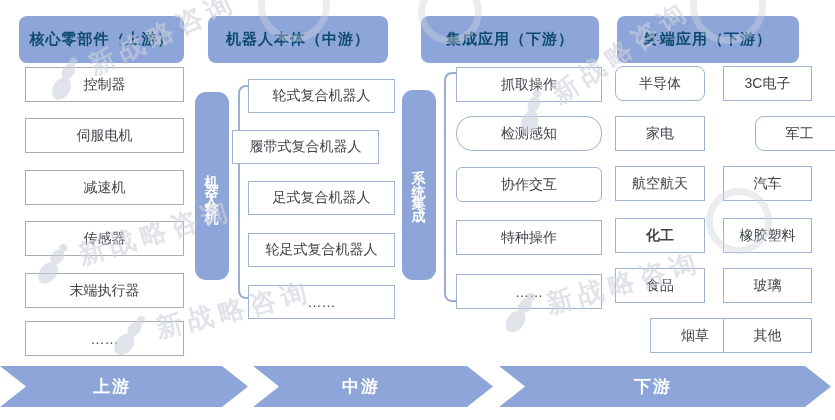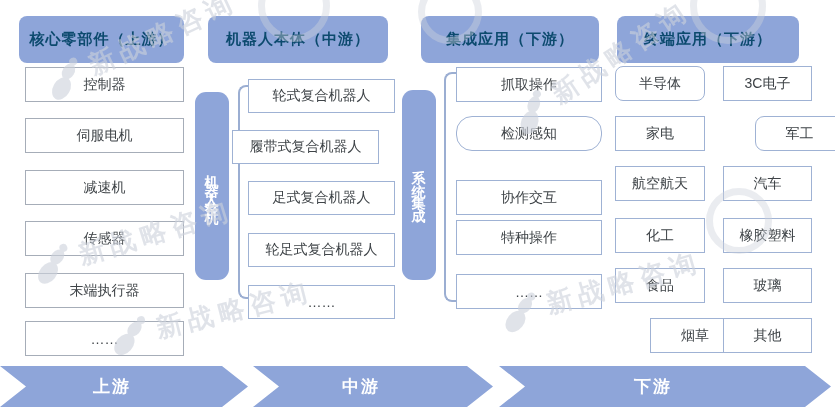--- a/index.html
+++ b/index.html
@@ -87,28 +87,28 @@
   <div class="wbox" style="left:248px;top:79px;width:145px;height:32px;">轮式复合机器人</div>
   <div class="wbox" style="left:232px;top:130px;width:145px;height:32px;">履带式复合机器人</div>
   <div class="wbox" style="left:248px;top:181px;width:145px;height:32px;">足式复合机器人</div>
   <div class="wbox" style="left:248px;top:233px;width:145px;height:32px;">轮足式复合机器人</div>
   <div class="wbox" style="left:248px;top:285px;width:145px;height:32px;">……</div>
 
   <div class="vbar sp4" style="left:402px;top:90px;height:190px;">系统集成</div>
   <div class="bracket" style="left:444px;top:72px;width:11px;height:226px;"></div>
   <div class="wbox" style="left:456px;top:67px;width:144px;height:33px;">抓取操作</div>
   <div class="wbox" style="left:456px;top:116px;width:144px;height:33px;border-radius:16px;">检测感知</div>
-  <div class="wbox" style="left:456px;top:180px;width:144px;height:33px;">协作交互</div>
+  <div class="wbox" style="left:456px;top:167px;width:144px;height:33px;border-radius:6px;">协作交互</div>
   <div class="wbox" style="left:456px;top:220px;width:144px;height:33px;">特种操作</div>
   <div class="wbox" style="left:456px;top:274px;width:144px;height:33px;">……</div>
 
   <div class="wbox" style="left:615px;top:66px;width:88px;height:33px;border-radius:8px;">半导体</div>
   <div class="wbox" style="left:615px;top:116px;width:88px;height:33px;">家电</div>
   <div class="wbox" style="left:615px;top:166px;width:88px;height:33px;">航空航天</div>
-  <div class="wbox" style="left:615px;top:218px;width:88px;height:33px;">化工</div>
+  <div class="wbox" style="left:615px;top:218px;width:88px;height:33px;font-weight:bold;">化工</div>
   <div class="wbox" style="left:615px;top:268px;width:88px;height:33px;">食品</div>
   <div class="wbox" style="left:650px;top:318px;width:88px;height:33px;">烟草</div>
 
   <div class="wbox" style="left:723px;top:66px;width:87px;height:33px;text-align:center;">3C电子</div>
   <div class="wbox" style="left:755px;top:116px;width:87px;height:33px;border-radius:9px;">军工</div>
   <div class="wbox" style="left:723px;top:166px;width:87px;height:33px;">汽车</div>
   <div class="wbox" style="left:723px;top:218px;width:87px;height:33px;">橡胶塑料</div>
   <div class="wbox" style="left:723px;top:268px;width:87px;height:33px;">玻璃</div>
   <div class="wbox" style="left:723px;top:318px;width:87px;height:33px;">其他</div>
 

